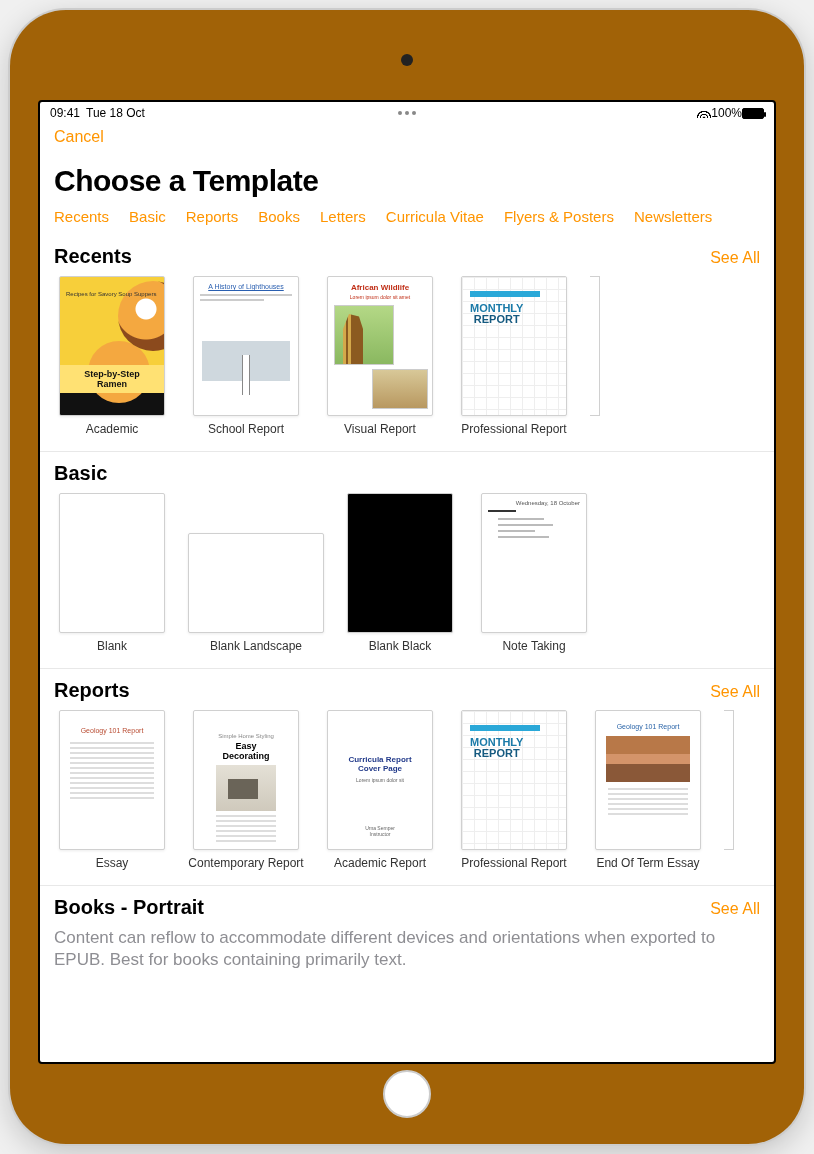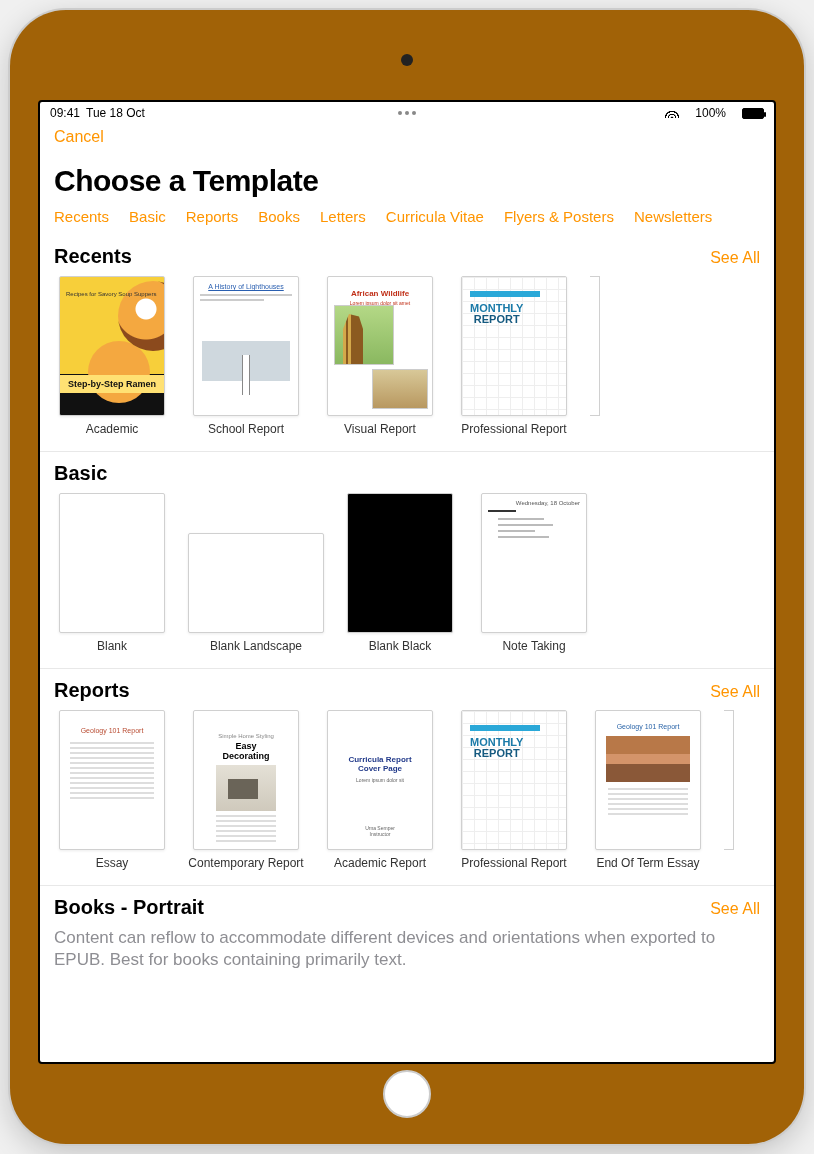--- a/index.html
+++ b/index.html
@@ -58,21 +58,21 @@
     flex-shrink: 0;
   }
   .status .left { display:flex; gap:6px; }
   .status .center {
     position:absolute; left:50%; transform:translateX(-50%);
     display:flex; gap:3px;
   }
   .status .center span {
     width:4px; height:4px; border-radius:50%; background:#888;
   }
-  .status .right { margin-left:auto; display:flex; align-items:center; gap:16px; }
+  .status .right { margin-left:auto; display:flex; align-items:center; gap:0; }
   .wifi {
     width:14px; height:10px;
     background:
       radial-gradient(circle at 50% 100%, #000 1.5px, transparent 1.6px),
       radial-gradient(circle at 50% 100%, transparent 3px, #000 3px, #000 4px, transparent 4.5px),
       radial-gradient(circle at 50% 100%, transparent 6px, #000 6px, #000 7px, transparent 7.5px);
   }
   .battery {
     width: 22px; height: 11px; border:1px solid #000; border-radius:2px; position:relative;
     background:#000;
@@ -137,21 +137,21 @@
   .cookbook {
     background: linear-gradient(#f7cf3a 0 70%, #111 70% 100%);
   }
   .cookbook::before {
     content:""; position:absolute; right:-24px; top:4px;
     width:70px; height:70px; border-radius:50%;
     background: radial-gradient(circle at 40% 40%, #fff 10px, #f4a840 11px 30px, #8b4a1d 31px);
     box-shadow: -34px 56px 0 -4px #f4a840;
   }
   .cookbook .tag { position:absolute; left:6px; top:14px; font-size:6px; color:#333;}
-  .cookbook .band { position:absolute; left:0; right:0; bottom:22px; background:#ffe173; padding:4px 6px; font-weight:700; font-size:9px; color:#111;}
+  .cookbook .band { position:absolute; left:0; right:0; bottom:22px; background:#ffe173; padding:4px 16px; font-weight:700; font-size:9px; color:#111;}
   .novel { background:#fff; }
   .novel .t1 { position:absolute; left:8px; top:8px; font-size:11px; font-weight:700; color:#1d4e6b; line-height:1.1; width:60px;}
   .novel .t2 { position:absolute; left:8px; top:50px; font-size:8px; color:#4a86a8; font-style:italic;}
   .novel::after {
     content:""; position:absolute; left:0; right:0; bottom:0; height:60px;
     background:
       linear-gradient(135deg, #1f3a52 0 20%, #2a5070 20% 40%, #1a2e40 40% 60%, #274863 60% 80%, #16293a 80% 100%);
     clip-path: polygon(0 30%, 15% 10%, 30% 35%, 45% 5%, 60% 40%, 78% 12%, 100% 45%, 100% 100%, 0 100%);
   }
   .lighthouse { background:#fff; padding:6px; }
@@ -159,21 +159,21 @@
   .lighthouse .lines { margin-top:4px; }
   .lighthouse .lines div { height:2px; background:#ccc; margin-bottom:3px; }
   .lighthouse::after {
     content:""; position:absolute; left:8px; right:8px; bottom:8px; height:66px;
     background: linear-gradient(#cfd8de 0 60%, #fff 60%);
   }
   .lighthouse .tower {
     position:absolute; bottom:20px; left:50%; width:8px; height:40px; background:#fff;
     transform:translateX(-50%); z-index:2; border-left:1px solid #888; border-right:1px solid #888;
   }
-  .wildlife { background:#fff; padding:12px;}
+  .wildlife { background:#fff; padding:6px;}
   .wildlife .h { color:#c03018; font-size:8px; font-weight:600;}
   .wildlife .sub { color:#c03018; font-size:5px; margin-top:2px;}
   .wildlife .pic1 {
     position:absolute; left:6px; top:28px; width:60px; height:60px;
     background:linear-gradient(#b4d886, #8ab860); border:1px solid #ccc;
   }
   .wildlife .pic1::after{
     content:""; position:absolute; left:8px; bottom:0; width:20px; height:50px;
     background:linear-gradient(90deg, #d4a84a 0 3px, #8b5a20 3px 5px, #d4a84a 5px 8px, #8b5a20 8px);
     clip-path: polygon(0 100%, 0 30%, 30% 0, 80% 5%, 100% 30%, 100% 100%);

